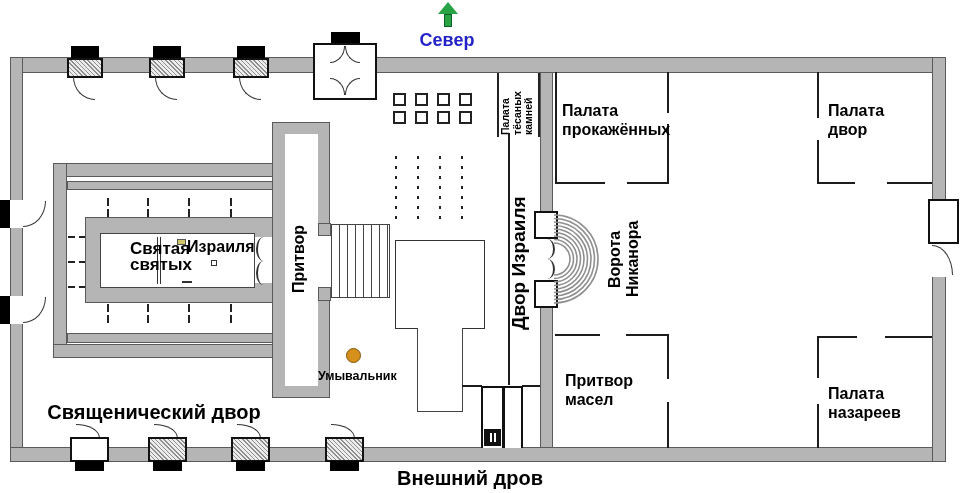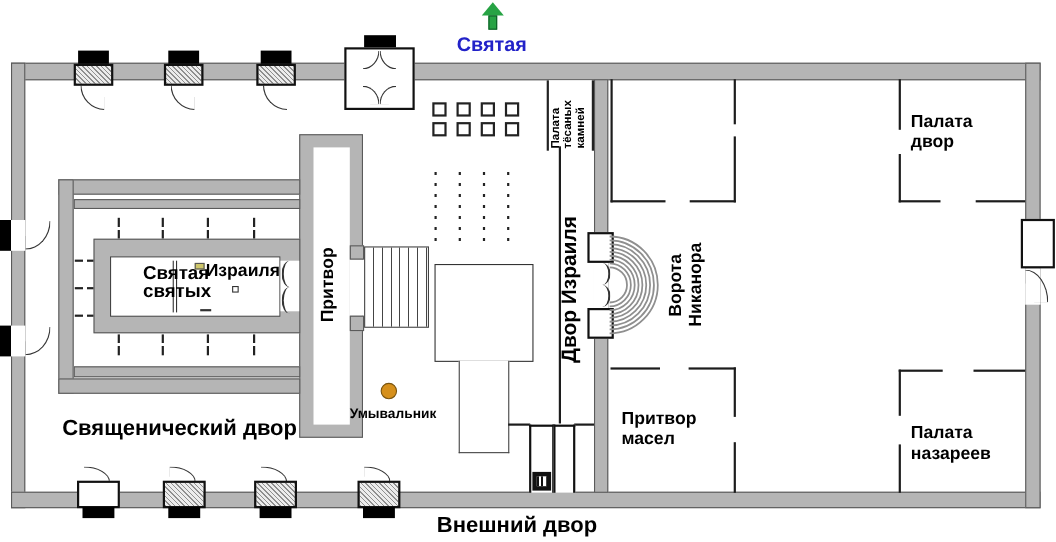--- a/index.html
+++ b/index.html
@@ -29,21 +29,21 @@
 </style>
 </head>
 <body>
 
 <div class="stage">
 
   <div class="abs" style="left:437px;top:2px;width:22px;height:26px;">
     <div class="abs" style="left:1px;top:0;width:0;height:0;border-left:10px solid rgba(0,0,0,0);border-right:10px solid rgba(0,0,0,0);border-bottom:12px solid #27a344;"></div>
     <div class="abs" style="left:7px;top:12px;width:8px;height:13px;background:#27a344;border:1px solid #0d5d26;"></div>
   </div>
-  <div class="lbl" style="left:407px;top:30px;width:80px;text-align:center;font-size:18px;color:#2222c8;">Святая</div>
+  <div class="lbl" style="left:407px;top:30px;width:80px;text-align:center;font-size:18px;color:#2222c8;">Север</div>
 
   <div class="wall" style="left:10px;top:57px;width:936px;height:16px;"></div>
   <div class="wall" style="left:10px;top:57px;width:13px;height:405px;"></div>
   <div class="wall" style="left:10px;top:447px;width:936px;height:15px;"></div>
   <div class="wall" style="left:932px;top:57px;width:14px;height:405px;"></div>
 
   <div class="wall" style="left:540px;top:72px;width:13px;height:376px;"></div>
 
   <div class="wall" style="left:272px;top:122px;width:58px;height:276px;"></div>
   <div class="white" style="left:285px;top:134px;width:33px;height:252px;"></div>
@@ -136,20 +136,21 @@
     </g>
   </svg>
   <div class="lbl vlbl" style="left:606px;top:190px;height:138px;width:26px;font-size:16px;text-align:center;">Ворота Никанора</div>
   <div class="lbl vlbl" style="left:508px;top:188px;height:150px;width:30px;font-size:19px;text-align:center;">Двор Израиля</div>
 
   <div class="thin" style="left:555px;top:72px;width:2px;height:112px;"></div>
   <div class="thin" style="left:667px;top:72px;width:2px;height:41px;"></div>
   <div class="thin" style="left:667px;top:124px;width:2px;height:60px;"></div>
   <div class="thin" style="left:555px;top:182px;width:50px;height:2px;"></div>
   <div class="thin" style="left:627px;top:182px;width:42px;height:2px;"></div>
+  <div class="lbl" style="left:562px;top:101px;width:112px;font-size:16px;line-height:19px;">Палата прокажённых</div>
 
   <div class="thin" style="left:817px;top:72px;width:2px;height:46px;"></div>
   <div class="thin" style="left:817px;top:140px;width:2px;height:44px;"></div>
   <div class="thin" style="left:817px;top:182px;width:38px;height:2px;"></div>
   <div class="thin" style="left:887px;top:182px;width:45px;height:2px;"></div>
   <div class="lbl" style="left:828px;top:101px;width:80px;font-size:16px;line-height:19px;">Палата двор</div>
 
   <div class="thin" style="left:555px;top:334px;width:45px;height:2px;"></div>
   <div class="thin" style="left:626px;top:334px;width:43px;height:2px;"></div>
   <div class="thin" style="left:667px;top:334px;width:2px;height:45px;"></div>
@@ -219,16 +220,16 @@
     <div class="qarc tr" style="left:6px;top:0;width:24px;height:14px;"></div>
     <div class="hatch" style="left:0;top:13px;width:39px;height:25px;"></div>
     <div class="cap" style="left:5px;top:37px;width:29px;height:10px;"></div>
   </div>
   <div class="abs" style="left:325px;top:424px;width:39px;height:48px;">
     <div class="qarc tr" style="left:6px;top:0;width:24px;height:14px;"></div>
     <div class="hatch" style="left:0;top:13px;width:39px;height:25px;"></div>
     <div class="cap" style="left:5px;top:37px;width:29px;height:10px;"></div>
   </div>
 
-  <div class="lbl" style="left:38px;top:378px;width:232px;text-align:right;font-size:20px;">Священический двор</div>
-  <div class="lbl" style="left:390px;top:467px;width:160px;text-align:center;font-size:20px;">Внешний двор</div>
+  <div class="lbl" style="left:38px;top:401px;width:232px;text-align:center;font-size:20px;">Священический двор</div>
+  <div class="lbl" style="left:390px;top:467px;width:160px;text-align:center;font-size:20px;">Внешний дров</div>
 
 </div>
 
 </body></html>

